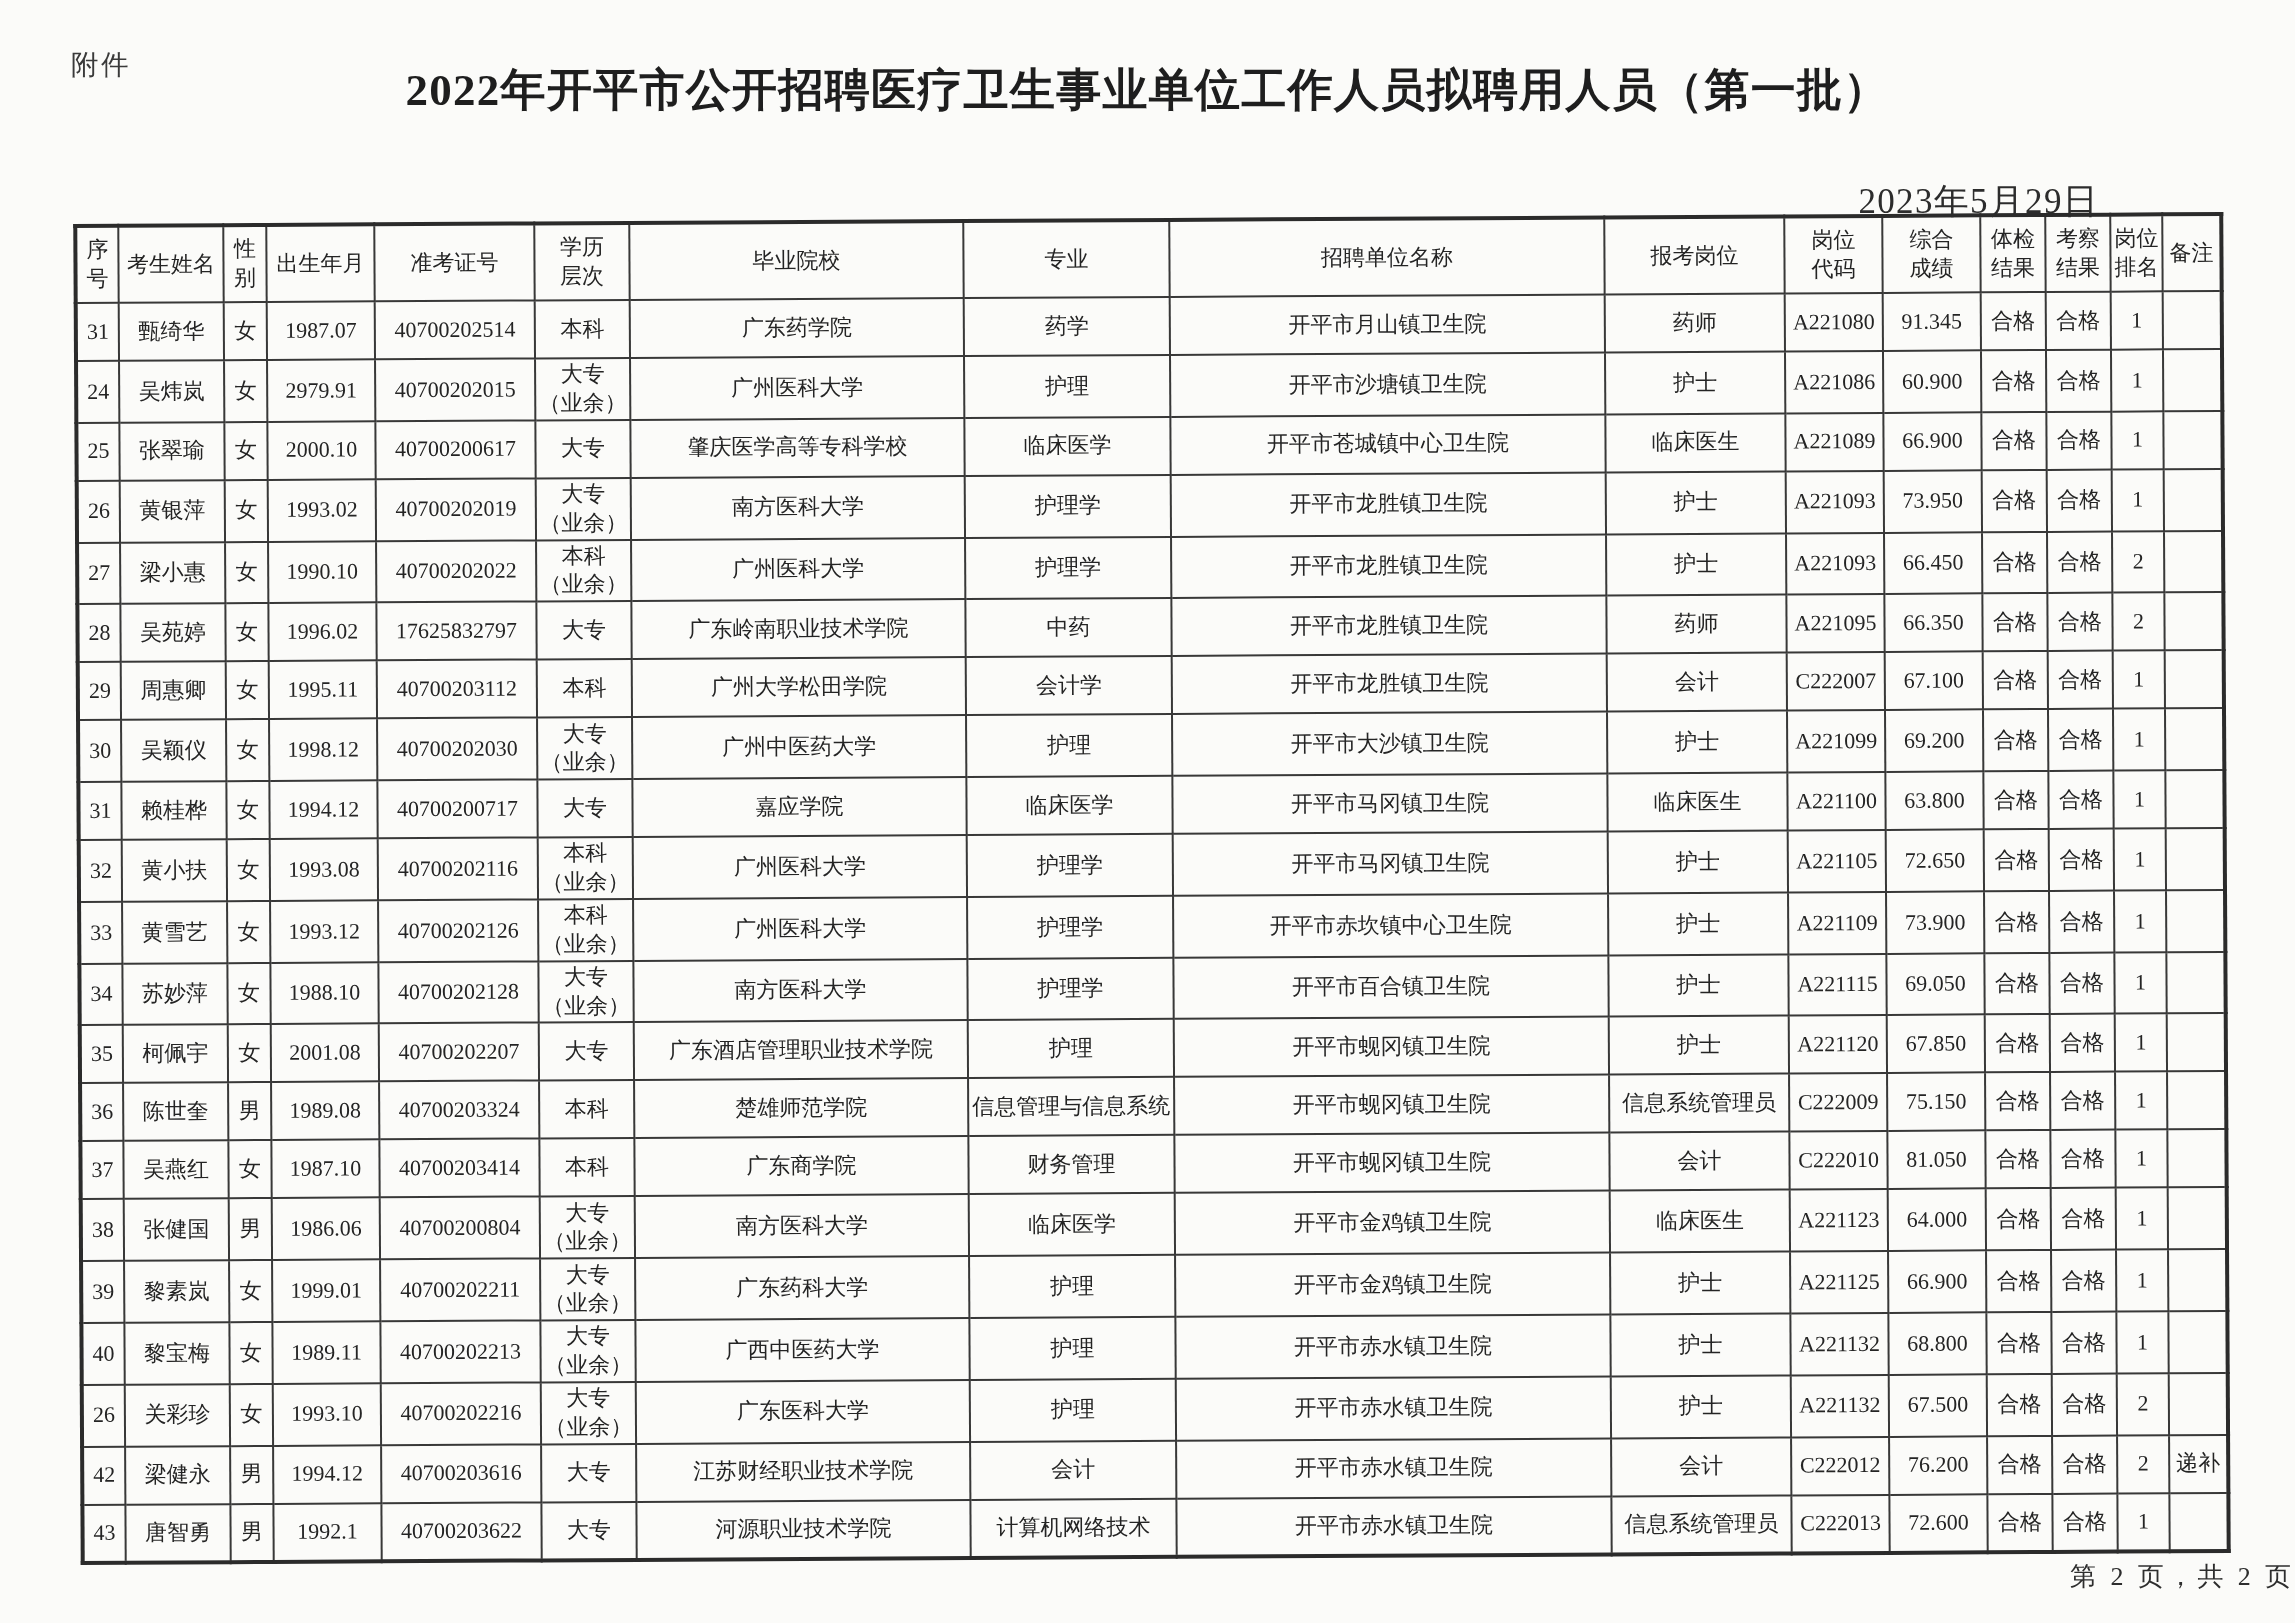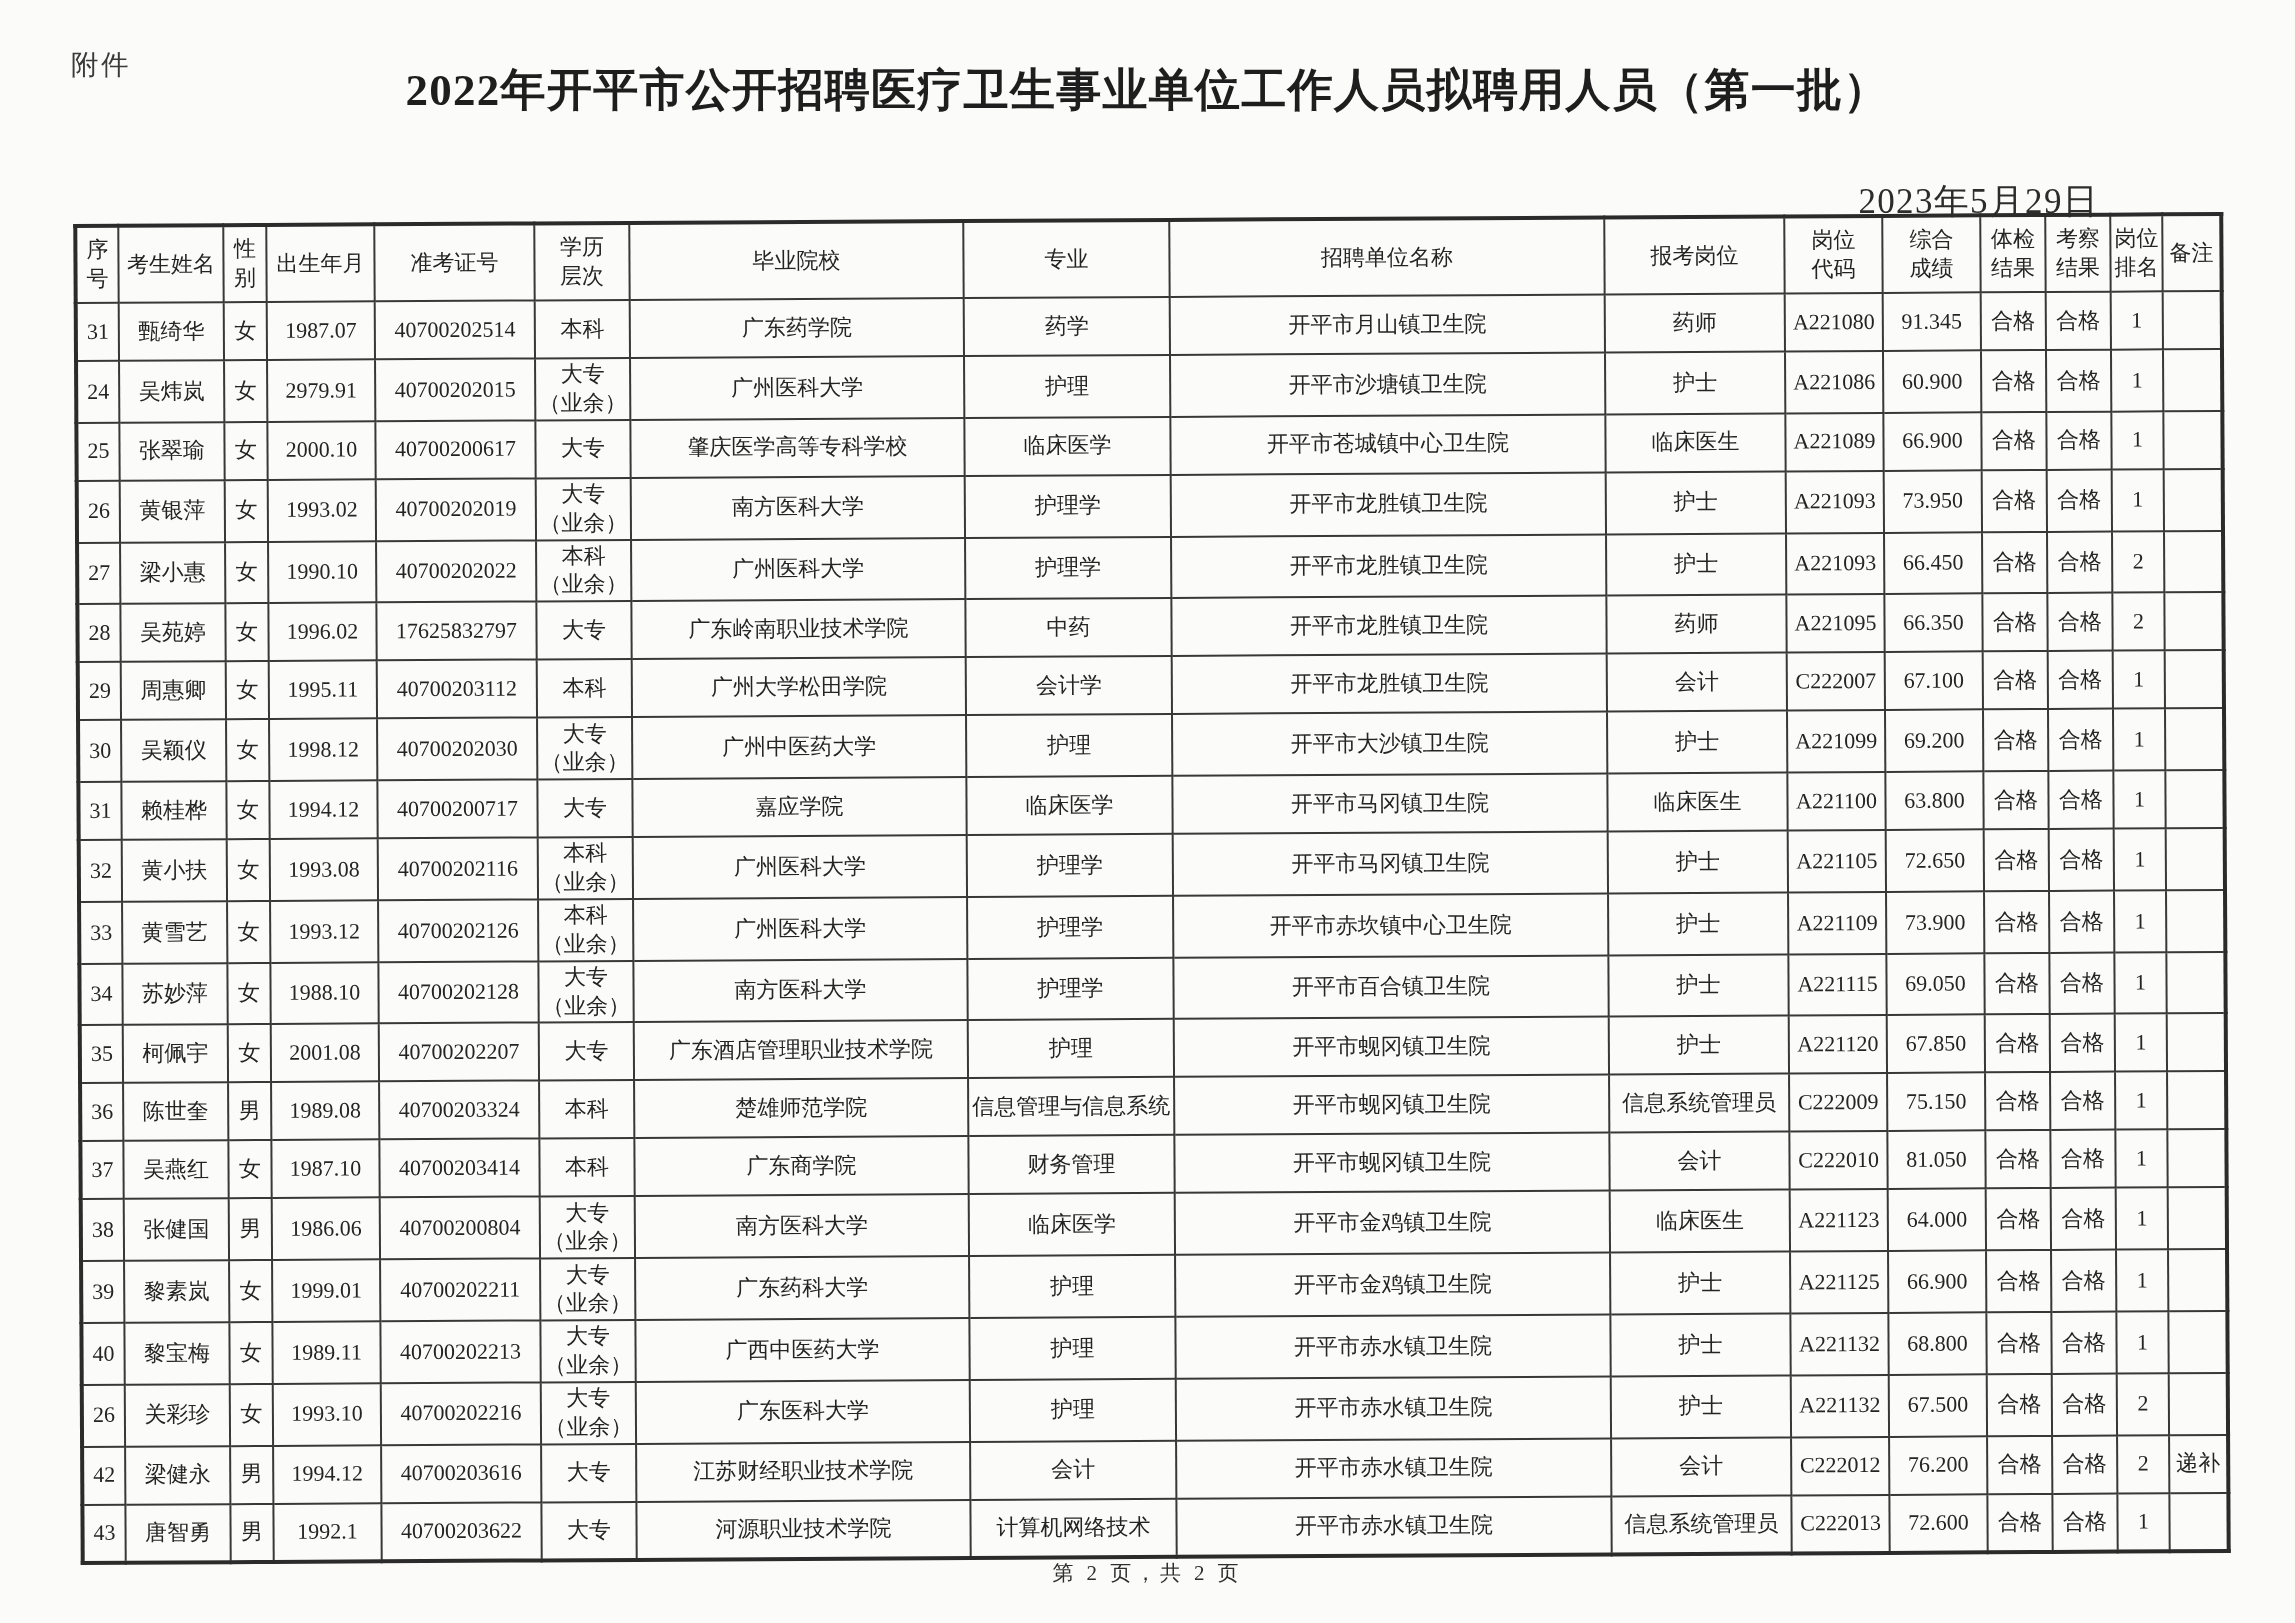--- a/index.html
+++ b/index.html
@@ -46,21 +46,21 @@
     padding:1.3px 2px;
     white-space:pre-line;
     word-break:break-all;
     color:#242424;
     font-weight:normal;
   }
   table.roster thead tr{height:77px;}
   table.roster tbody tr{height:58px;}
   .footer{
     position:absolute;left:0;top:1559px;width:100%;
-    text-align:center;font-size:21px;color:#2e2e2e;letter-spacing:3.9px;
+    text-align:right;font-size:26px;color:#2e2e2e;letter-spacing:3.9px;
   }
 </style>
 </head>
 <body>
 
 <div class="page">
 
   <div class="attachment">附件</div>
 
   <div class="doc-title">2022年开平市公开招聘医疗卫生事业单位工作人员拟聘用人员（第一批）</div>

